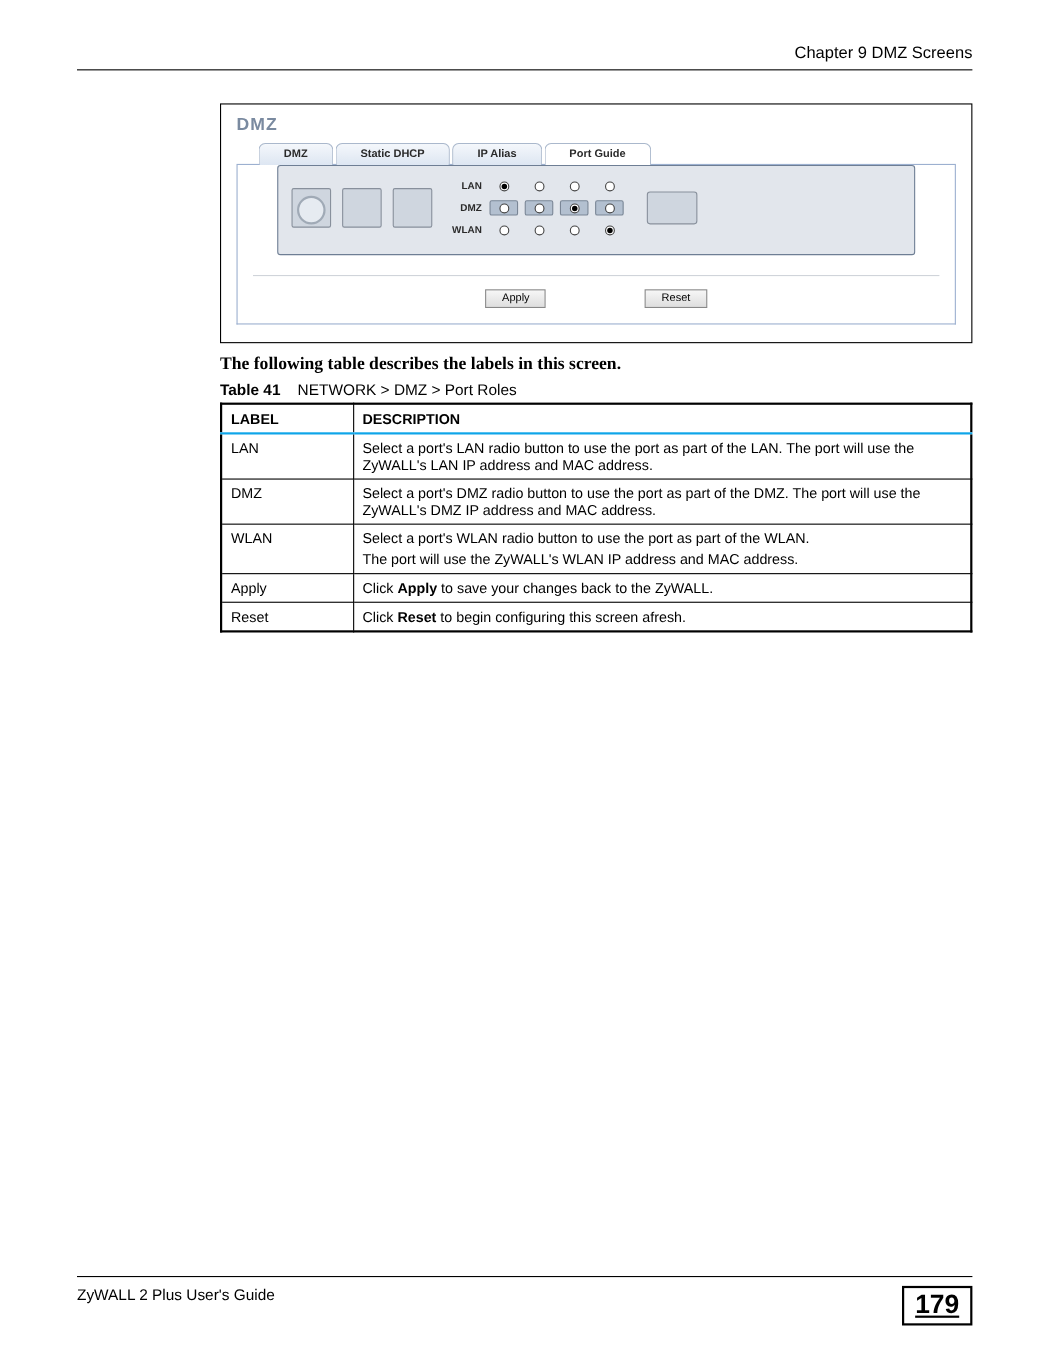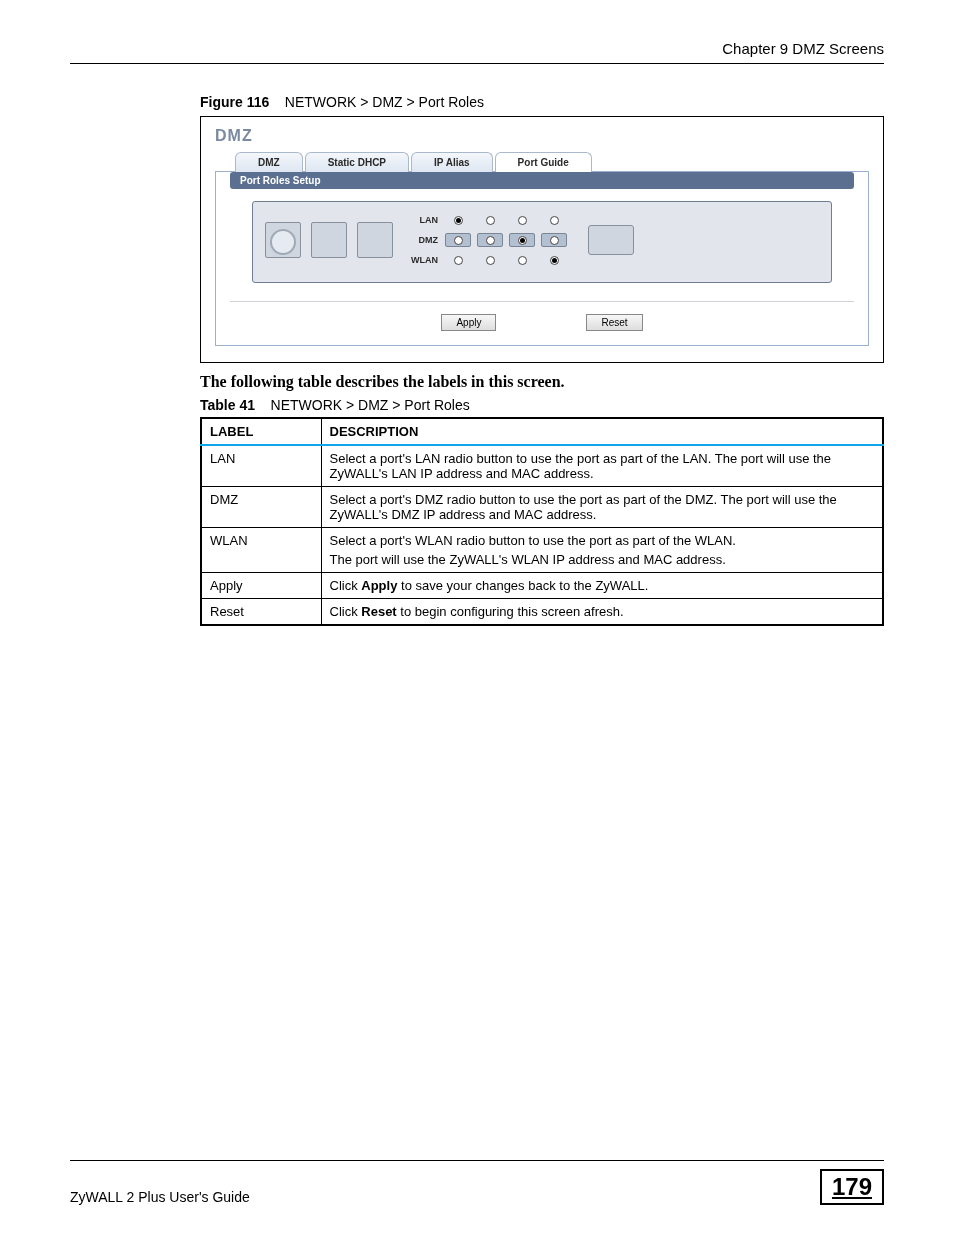--- a/index.html
+++ b/index.html
@@ -197,21 +197,21 @@
   table.desc td.label-col { width: 120px; }
   .footer {
     position: absolute;
     bottom: 30px;
     left: 70px;
     right: 70px;
     border-top: 1.5px solid #000;
     padding-top: 8px;
     display: flex;
     justify-content: space-between;
-    align-items: flex-end;
+    align-items: flex-start;
   }
   .footer-left { font-size: 14px; }
   .page-num-box {
     border: 2px solid #000;
     padding: 2px 10px;
     font-size: 24px;
     font-weight: bold;
     text-decoration: underline;
   }
   .wide-port {
@@ -224,39 +224,34 @@
 </style>
 </head>
 <body>
 
 <div class="page">
 
   <div class="chapter-header">Chapter 9 DMZ Screens</div>
 
   <div class="content-inset">
 
-    <div class="figure-caption">
-      <span class="fig-label">Figure 116</span>
-      <span>&nbsp;&nbsp;&nbsp;</span><span>NETWORK &gt; DMZ &gt; Port Roles</span>
-    </div>
 
     <div class="screenshot">
       <div class="scr-title">DMZ</div>
 
       <div class="tabs-wrap">
         <div class="tabs">
           <div class="tab">DMZ</div>
           <div class="tab">Static DHCP</div>
           <div class="tab">IP Alias</div>
           <div class="tab active">Port Guide</div>
         </div>
       </div>
 
       <div class="panel">
-        <div class="panel-header">Port Roles Setup</div>
 
         <div class="device-area">
           <div class="big-port round"></div>
           <div class="big-port"></div>
           <div class="big-port"></div>
 
           <div class="matrix-wrap">
             <div class="row-labels">
               <span>LAN</span>
               <span>DMZ</span>

